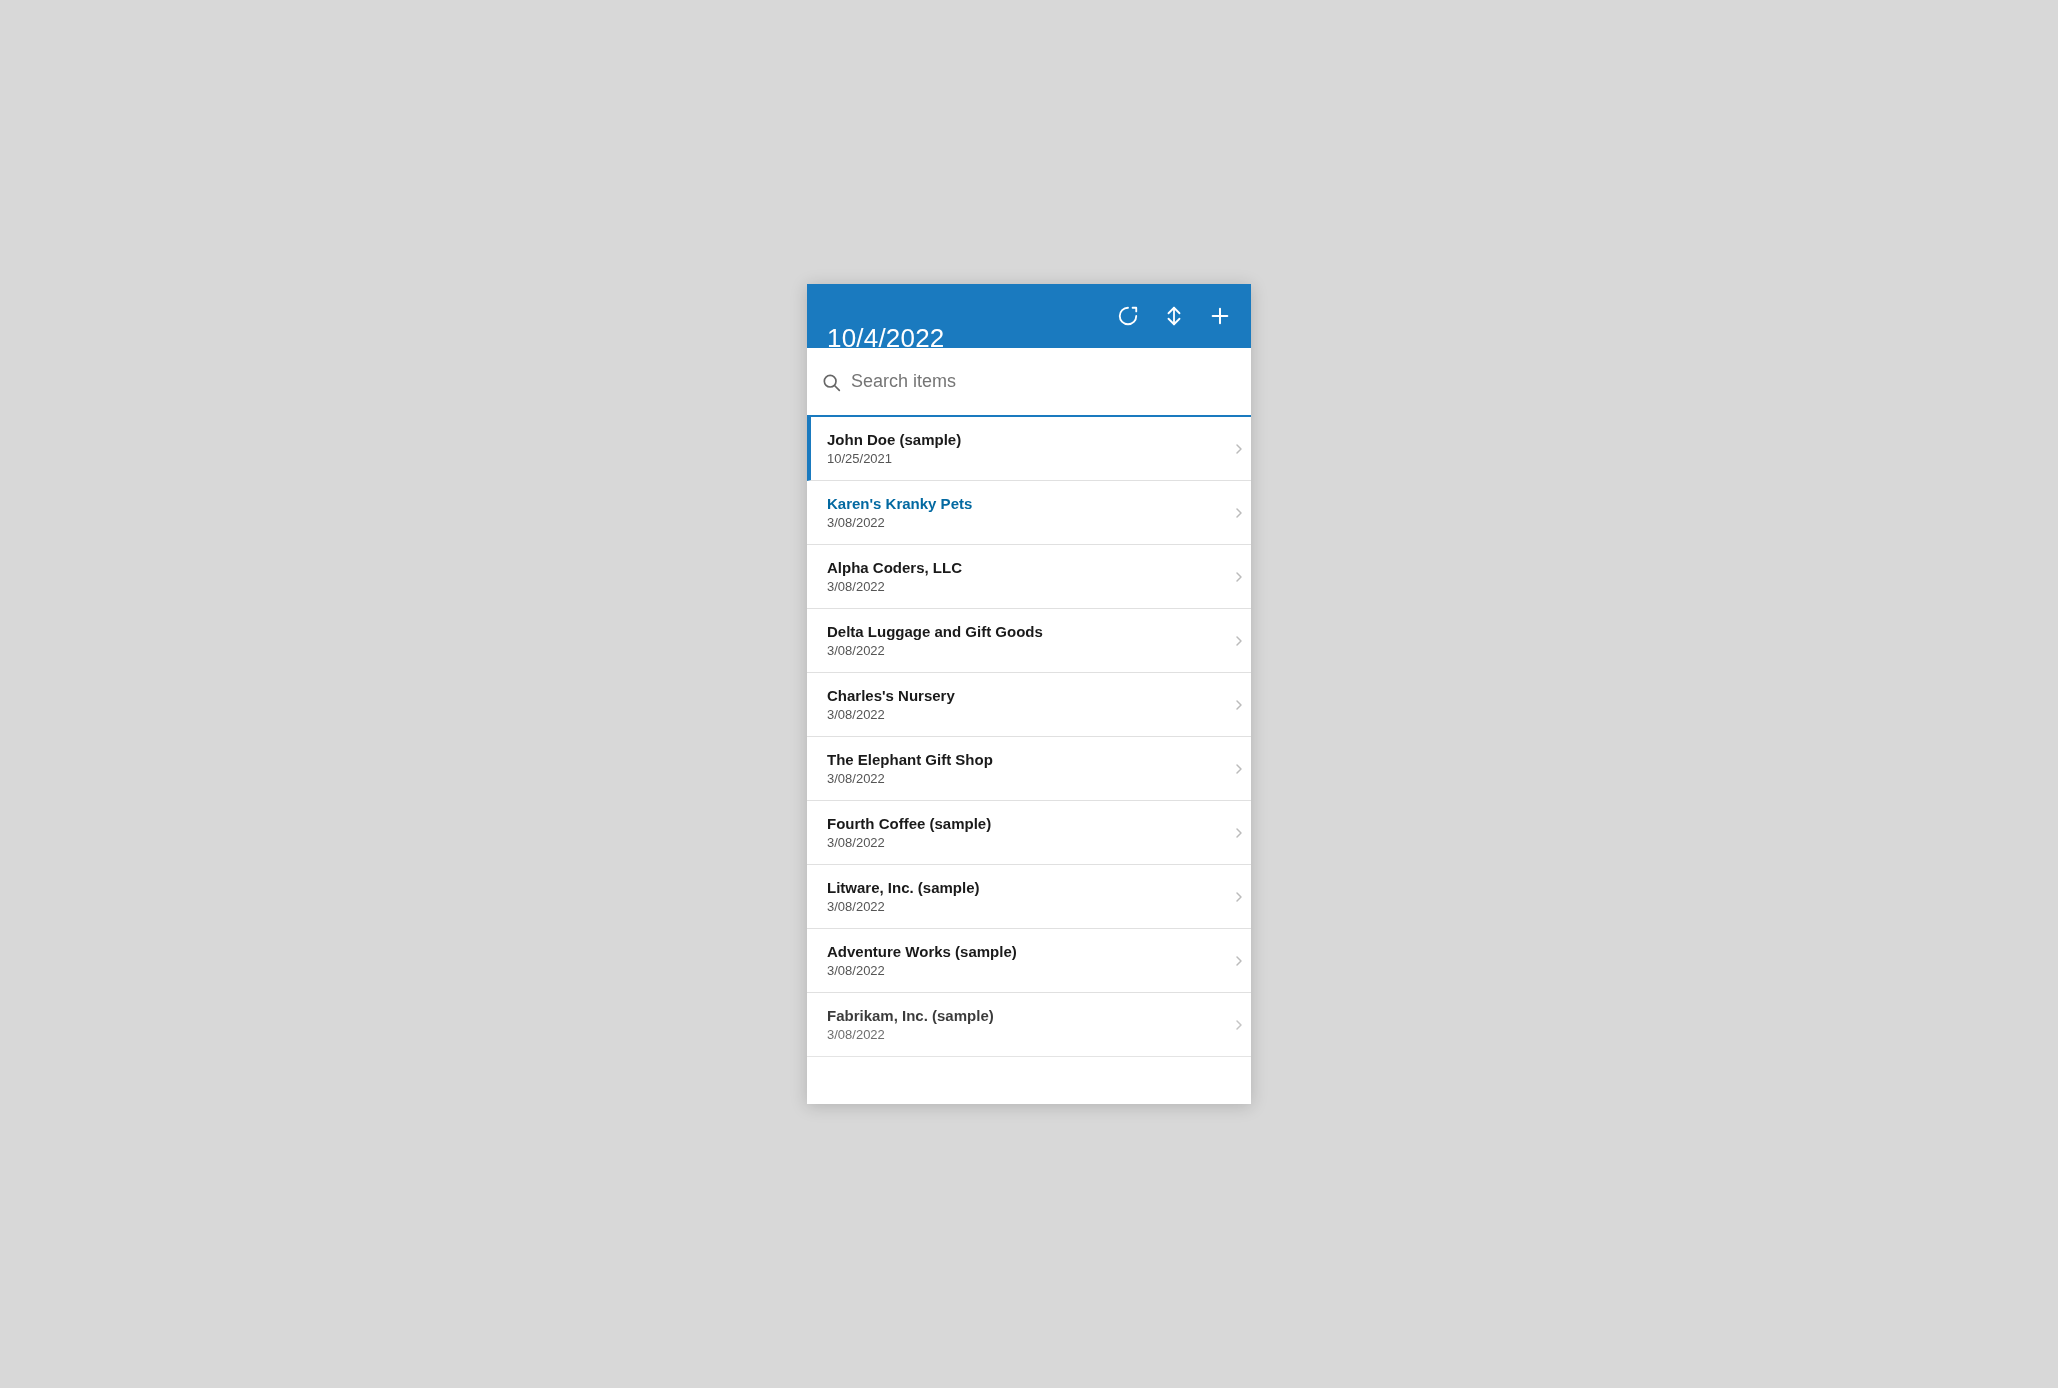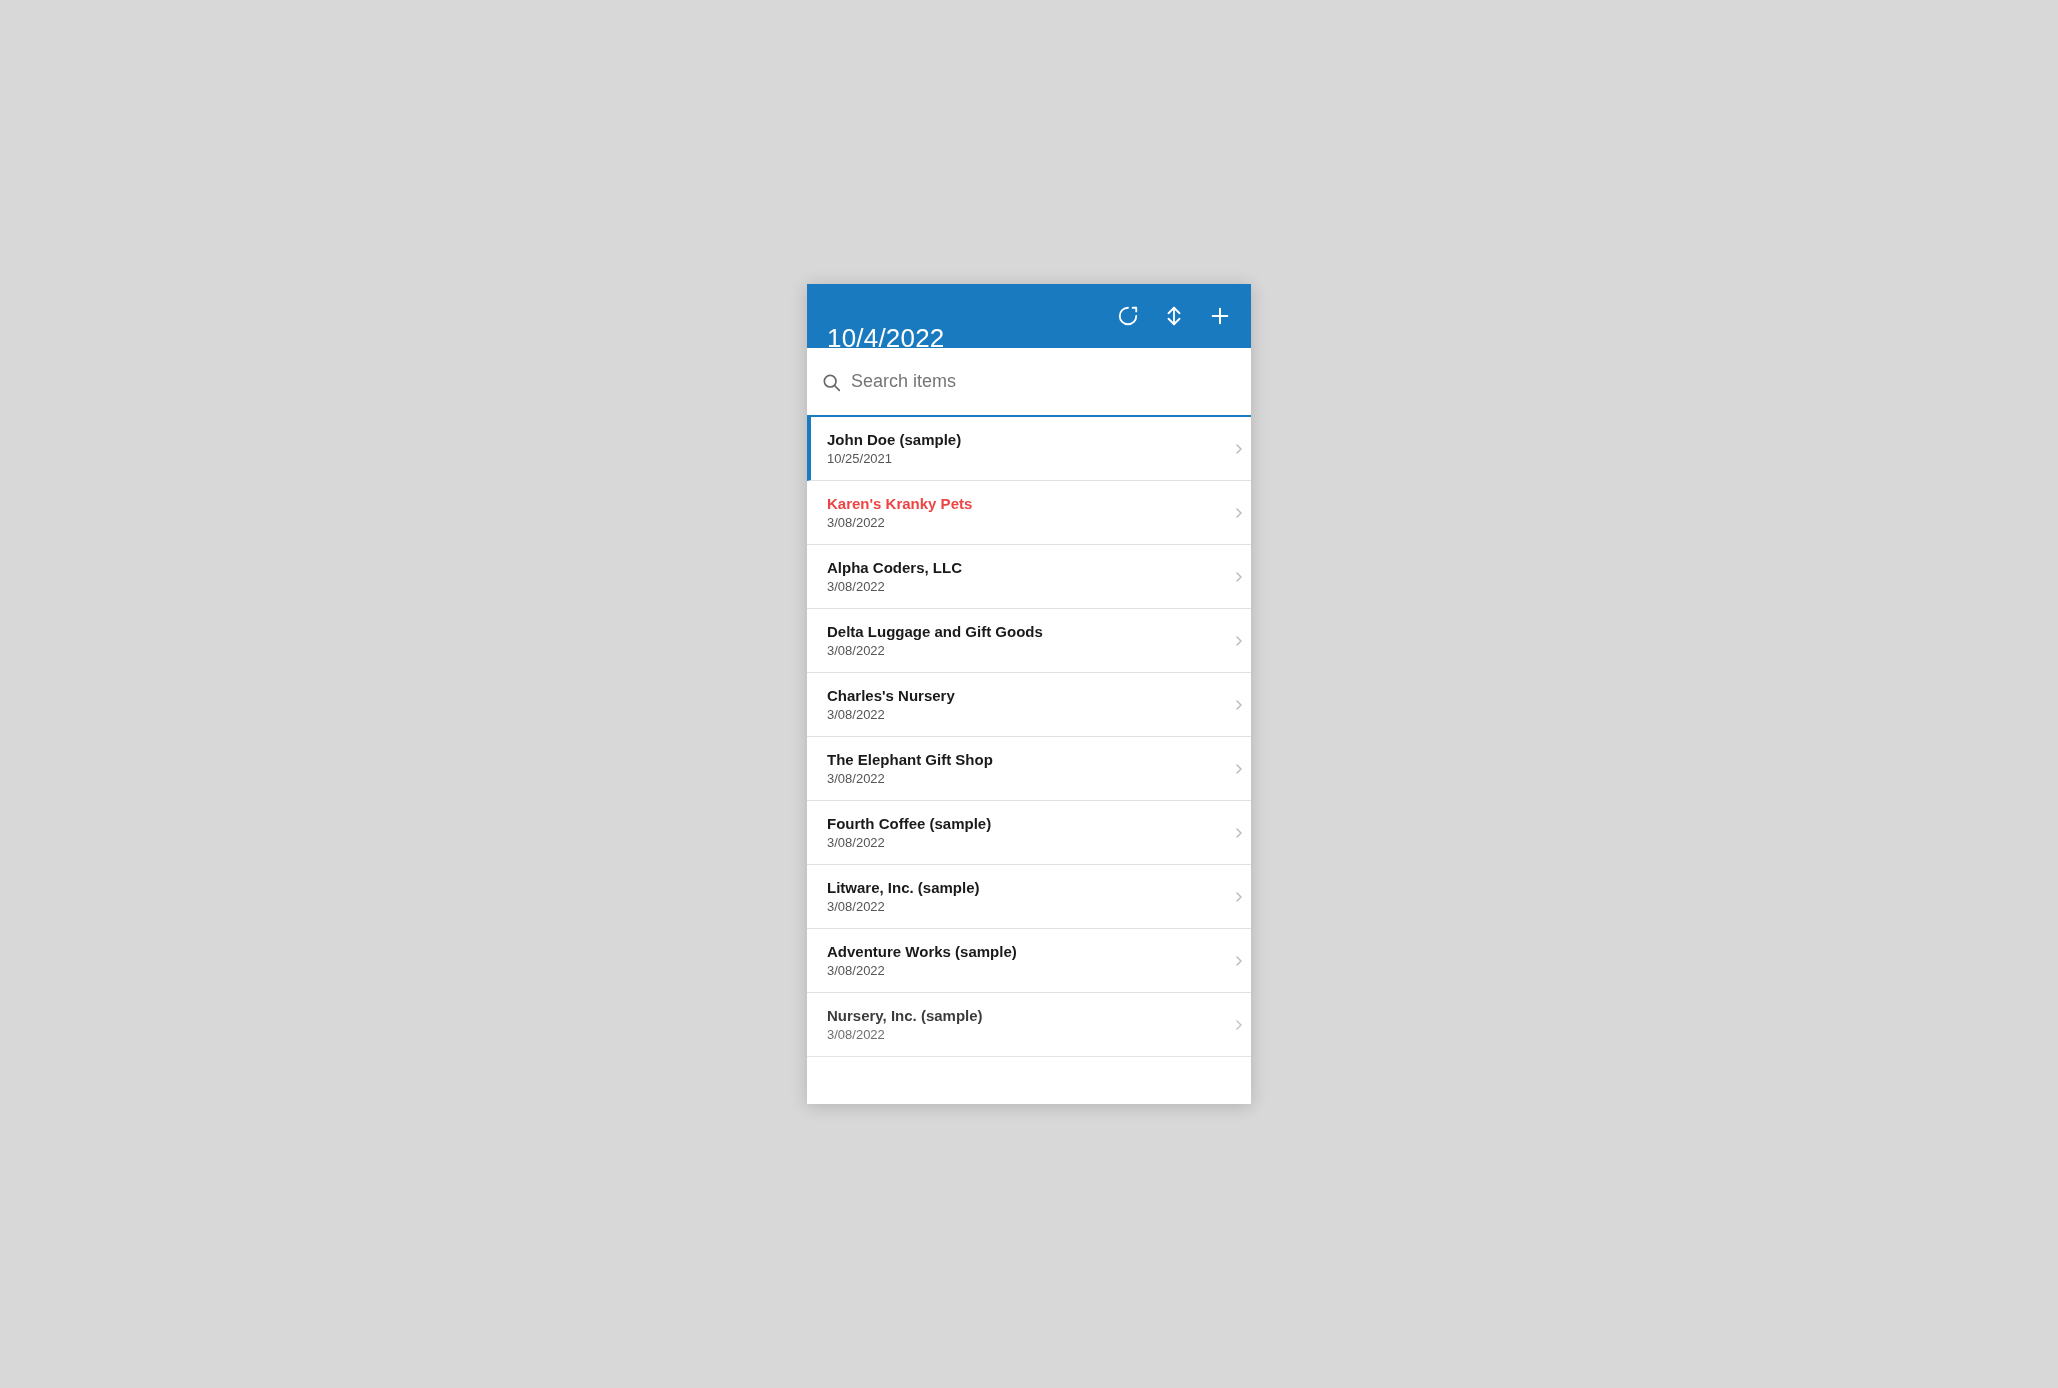--- a/index.html
+++ b/index.html
@@ -128,21 +128,21 @@
     }
 
     .item-name {
       font-size: 15px;
       color: #1a1a1a;
       font-weight: 600;
       margin-bottom: 3px;
     }
 
     .item-name.link {
-      color: #ef4444;
+      color: #0369a1;
       font-weight: 600;
     }
 
     .item-date {
       font-size: 13px;
       color: #555;
       font-weight: 400;
     }
 
     .chevron {
@@ -300,21 +300,21 @@
           <div class="item-date">3/08/2022</div>
         </div>
         <span class="chevron">
           <svg viewBox="0 0 24 24" xmlns="http://www.w3.org/2000/svg">
             <polyline points="9,6 15,12 9,18" stroke="#bbb" stroke-width="2.2" fill="none" stroke-linecap="round" stroke-linejoin="round"></polyline>
           </svg>
         </span>
       </div>
       <div class="list-item list-item-last">
         <div class="list-item-content">
-          <div class="item-name">Nursery, Inc. (sample)</div>
+          <div class="item-name">Fabrikam, Inc. (sample)</div>
           <div class="item-date">3/08/2022</div>
         </div>
         <span class="chevron">
           <svg viewBox="0 0 24 24" xmlns="http://www.w3.org/2000/svg">
             <polyline points="9,6 15,12 9,18" stroke="#bbb" stroke-width="2.2" fill="none" stroke-linecap="round" stroke-linejoin="round"></polyline>
           </svg>
         </span>
       </div>
     </div>
 </div>

